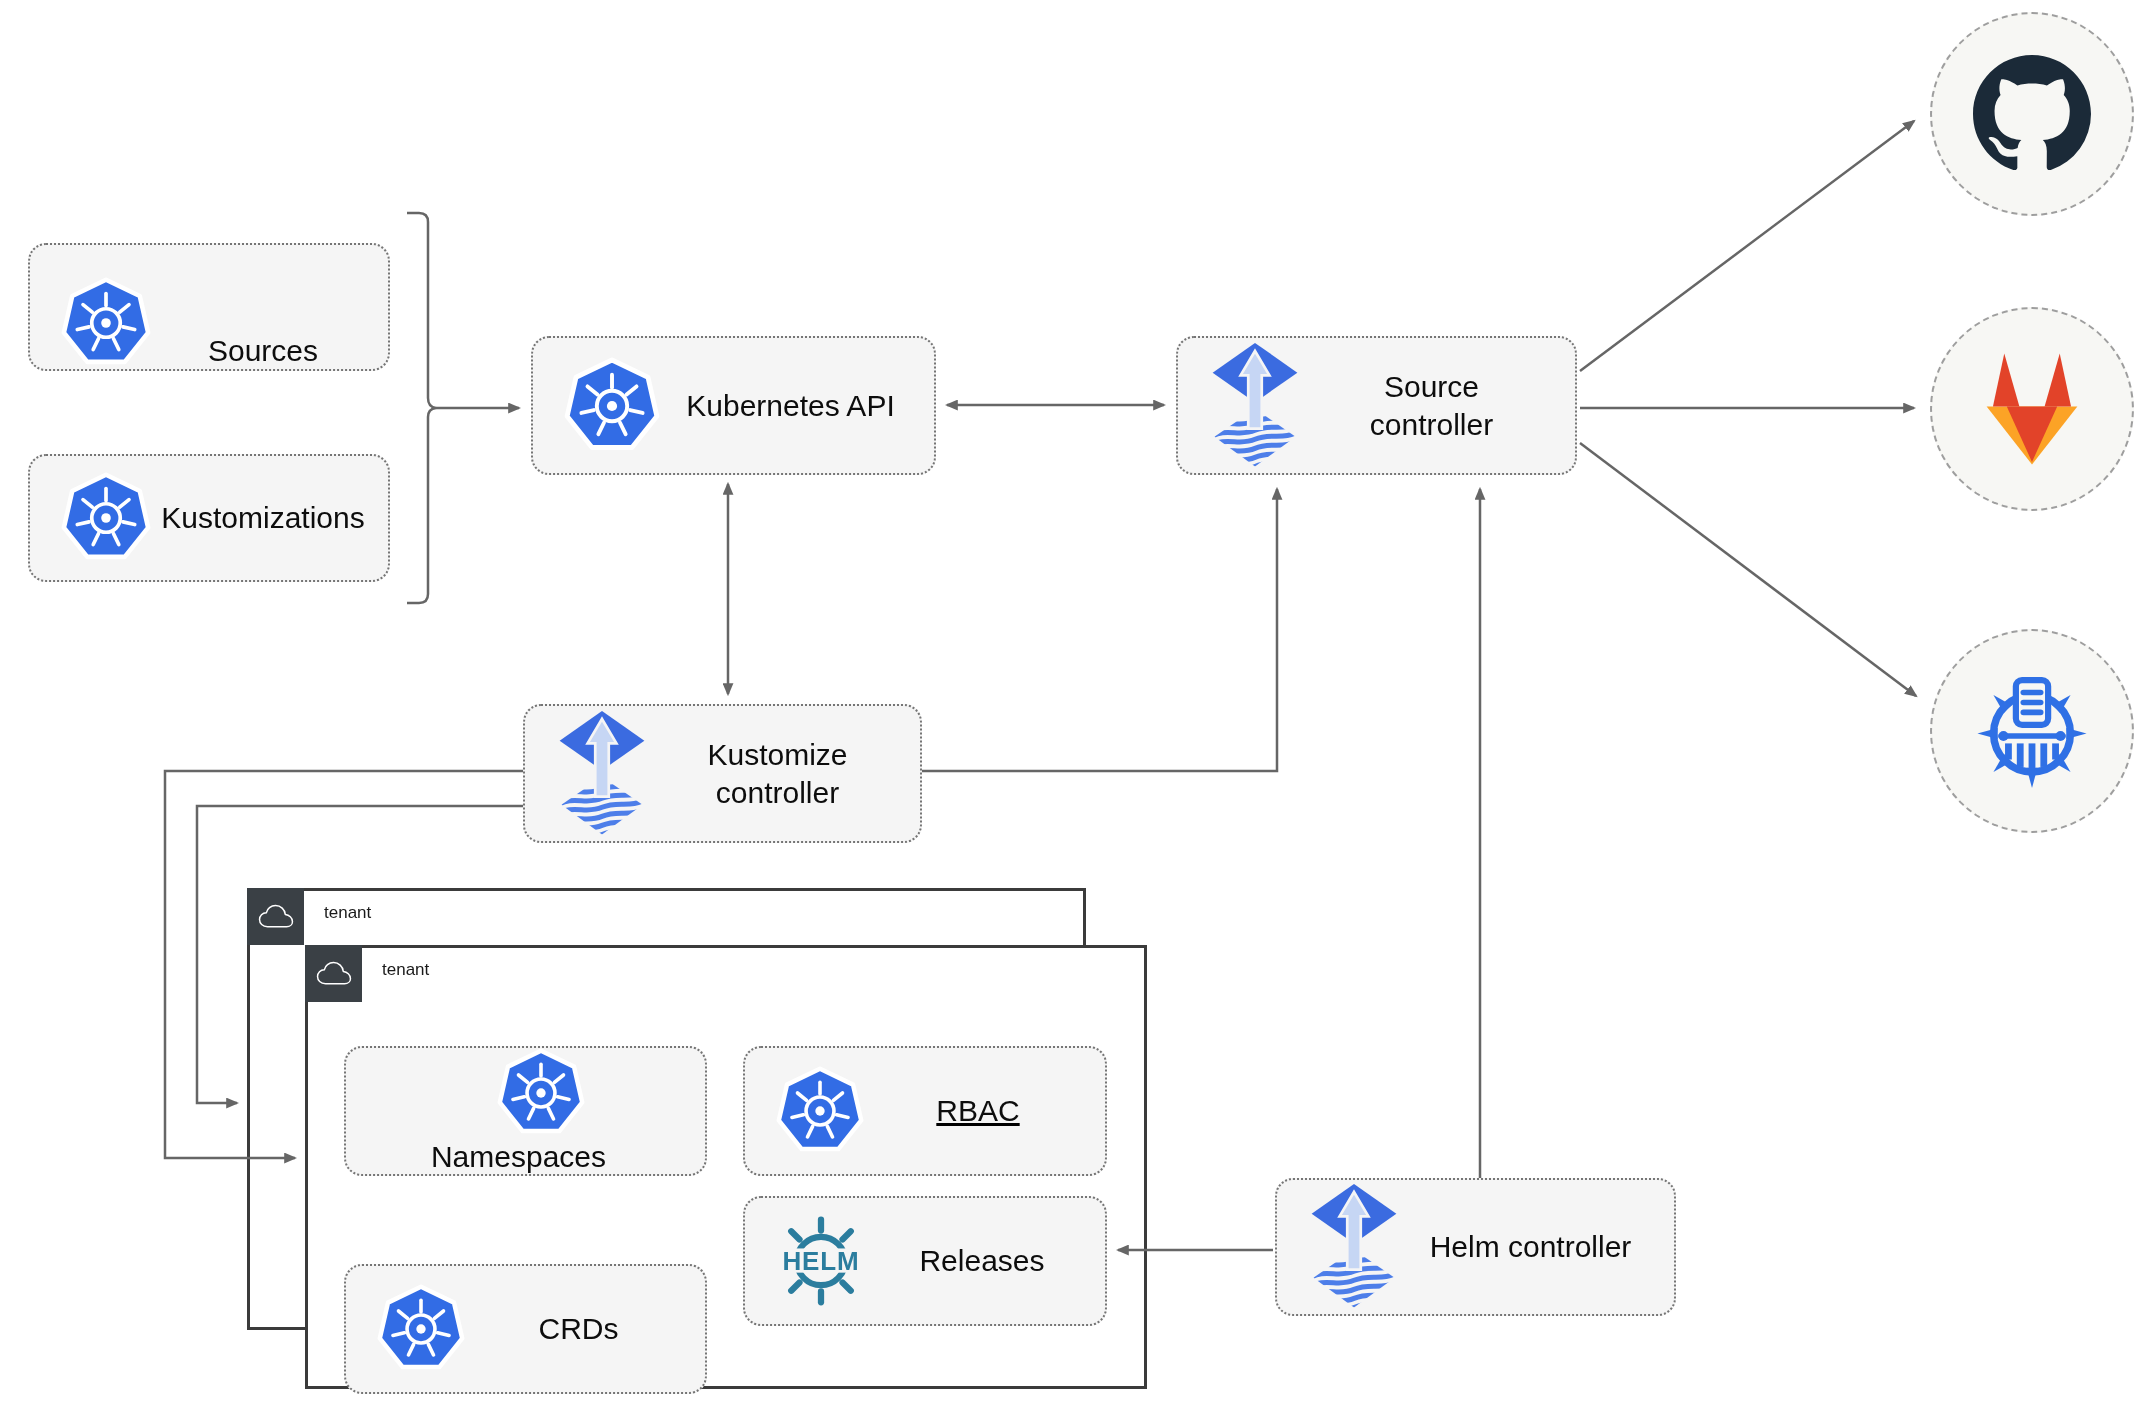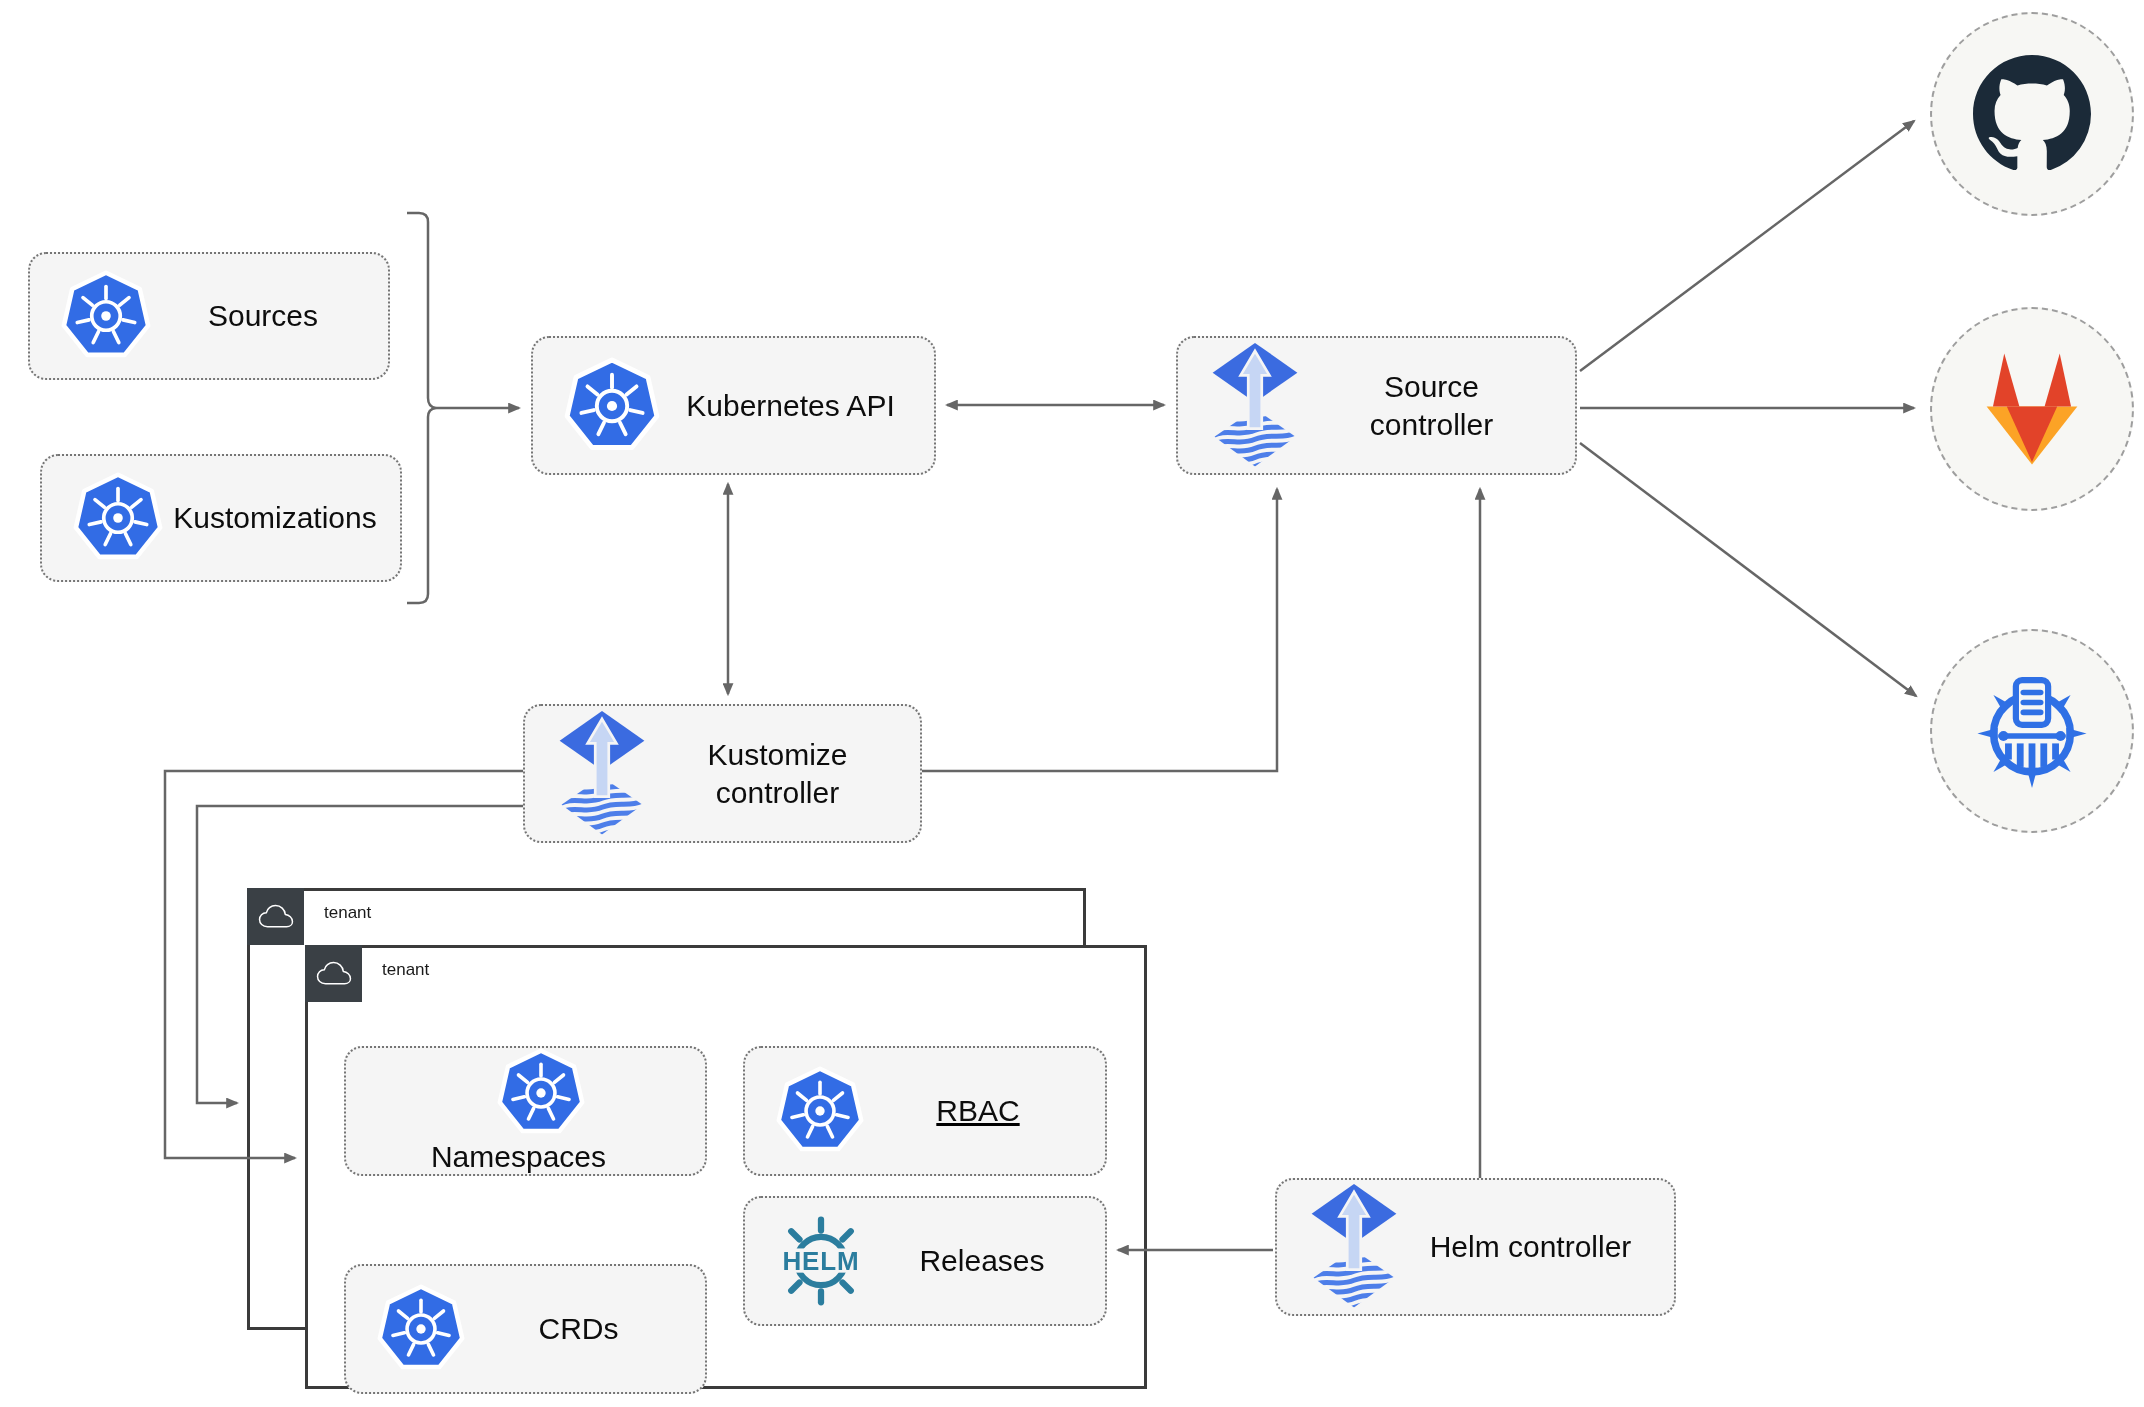--- a/index.html
+++ b/index.html
@@ -140,30 +140,30 @@
 
 <div class="tenant z2" style="left:305px;top:945px;width:842px;height:444px;">
   <div class="tenant-header">
     <svg width="38" height="28">
         <use href="#sym-cloud"></use>
       </svg>
   </div>
   <div class="tenant-label">tenant</div>
 </div>
 
-<div class="node z3" style="left:28px;top:252px;width:362px;height:128px;">
+<div class="node z3" style="left:28px;top:243px;width:362px;height:128px;align-items:flex-end;">
   <span class="icon">
       <svg width="92" height="92">
         <use href="#sym-k8s"></use>
       </svg>
     </span>
   <span class="label">Sources</span>
 </div>
 
-<div class="node z3" style="left:40px;top:454px;width:362px;height:128px;">
+<div class="node z3" style="left:28px;top:454px;width:362px;height:128px;">
   <span class="icon">
       <svg width="92" height="92">
         <use href="#sym-k8s"></use>
       </svg>
     </span>
   <span class="label">Kustomizations</span>
 </div>
 
 <div class="node z3" style="left:531px;top:336px;width:405px;height:139px;">
   <span class="icon">

